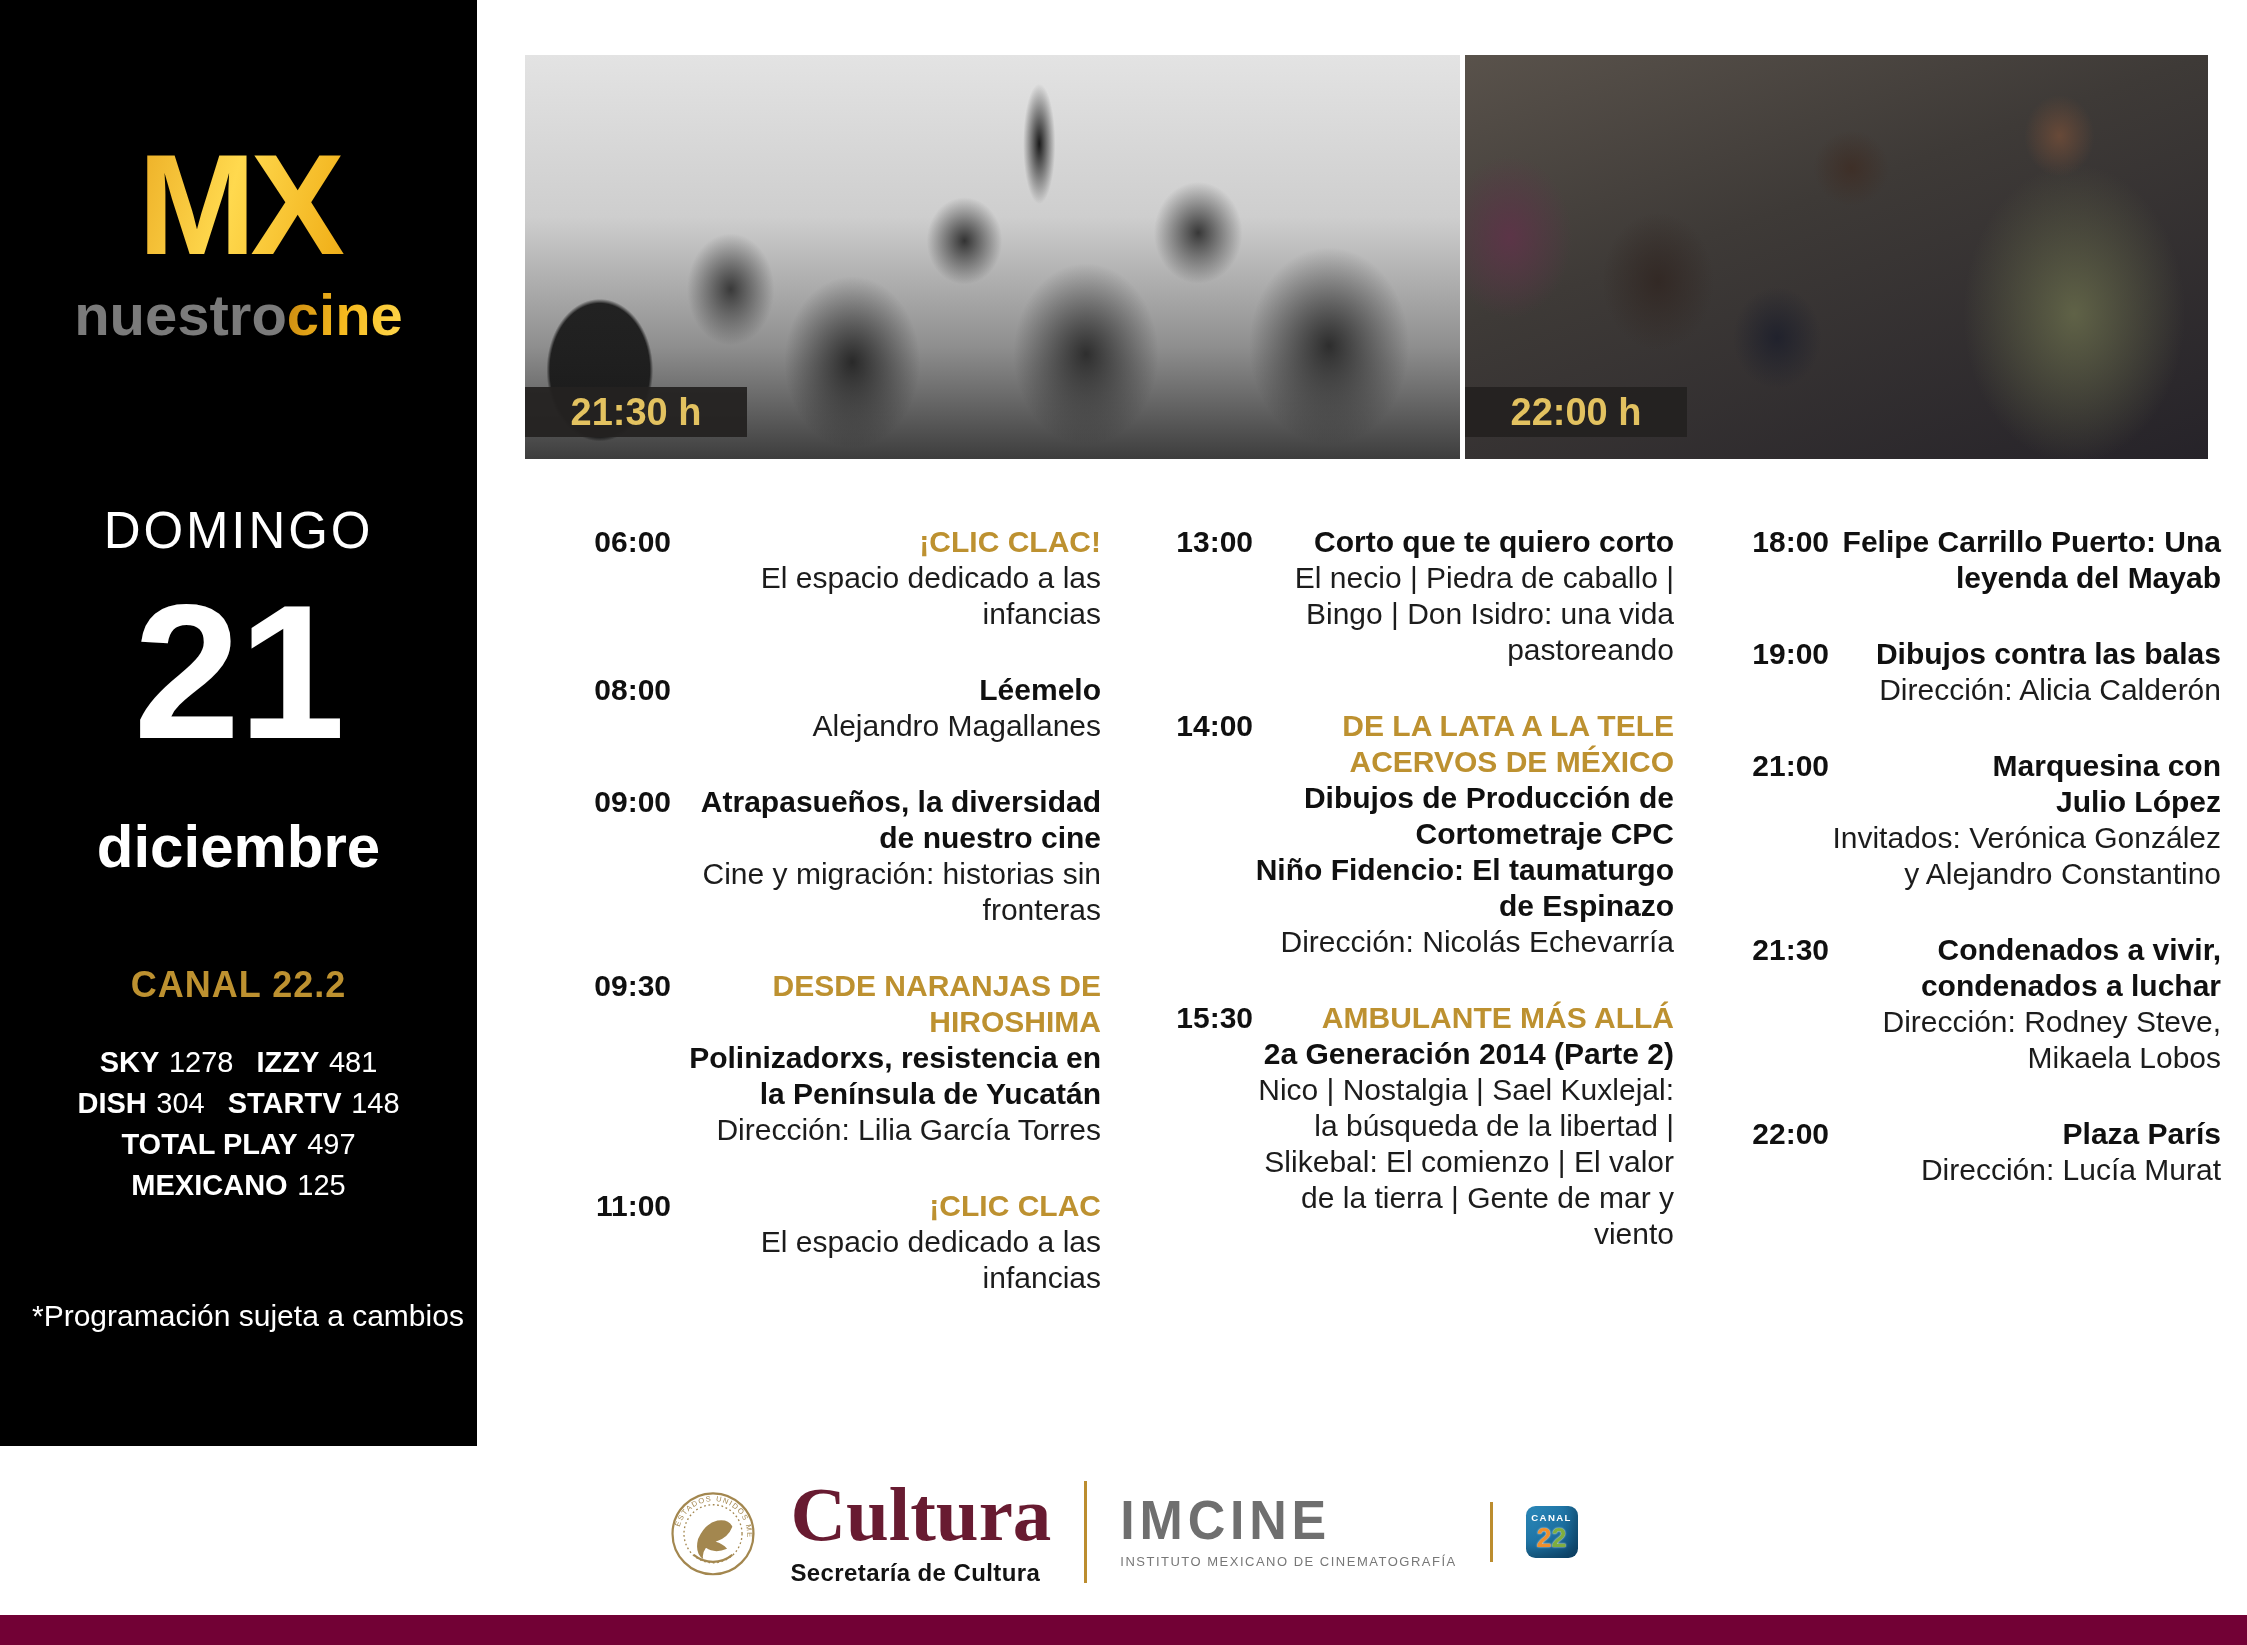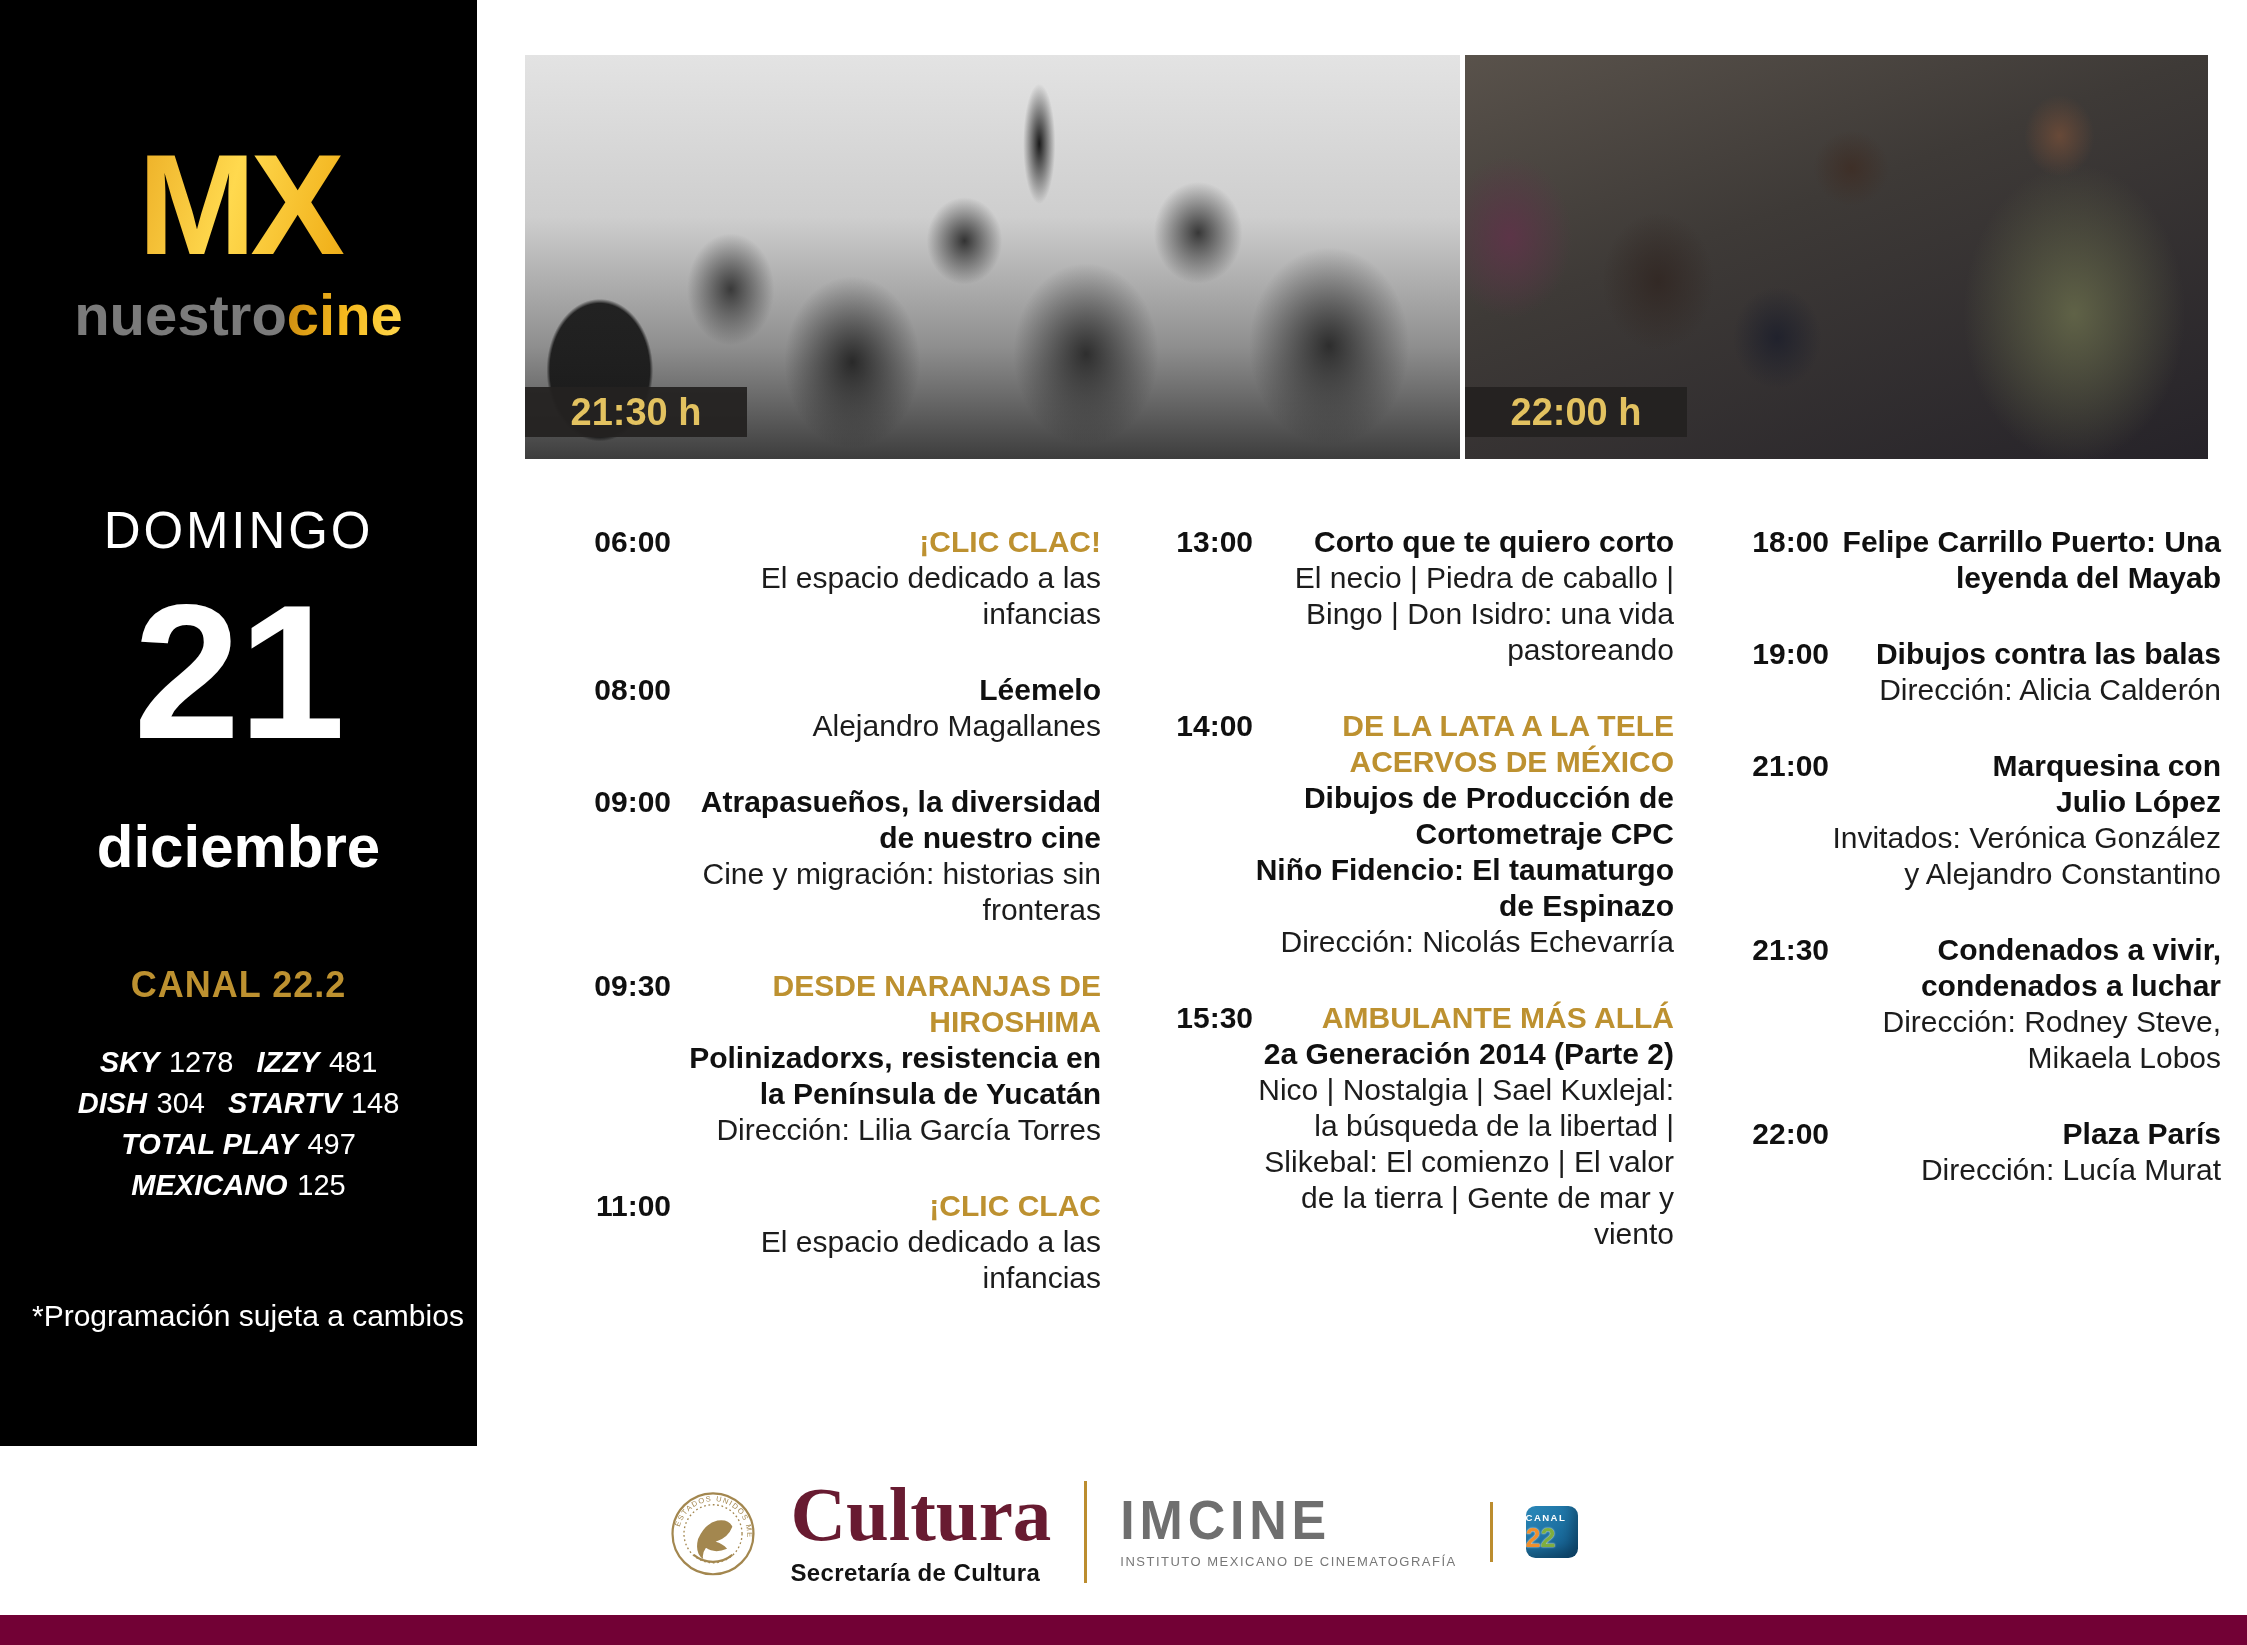--- a/index.html
+++ b/index.html
@@ -23,21 +23,21 @@
     background:linear-gradient(105deg,#c9880f 0%,#f5b91e 50%,#ffd94e 100%);
     -webkit-background-clip:text;background-clip:text;color:transparent;
   }
   .day-name{top:501px;font-size:51px;font-weight:400;letter-spacing:2.9px;}
   .day-number{top:576px;font-size:192px;font-weight:700;line-height:1;letter-spacing:-1.9px;}
   .month{top:812px;font-size:60px;font-weight:700;}
   .canal{top:964px;font-size:36px;font-weight:800;letter-spacing:1px;color:var(--accent-gold,#bd9130);}
   .providers{top:1042px;font-size:29px;line-height:41px;}
   .prov-row{white-space:nowrap;}
   .prov-item{margin:0 11.5px;}
-  .prov-name{font-weight:800;font-style:italic;}
+  .prov-name{font-weight:800;}
   .prov-num{font-weight:400;margin-left:9.6px;}
   .disclaimer{position:absolute;left:32px;top:1299px;color:#fff;font-size:30px;font-weight:400;text-align:left;}
   
   .still{position:absolute;top:55px;height:404px;}
   .still-1{
     left:525px;width:935px;
     background:
       radial-gradient(86px 115px at 8% 78%, rgba(20,20,20,.9), rgba(20,20,20,.9) 58%, transparent 62%),
       radial-gradient(67px 86px at 22% 58%, rgba(45,45,45,.9), transparent 65%),
       radial-gradient(106px 134px at 35% 76%, rgba(25,25,25,.85), transparent 64%),
@@ -84,21 +84,21 @@
   .cultura-sub{margin-top:7.7px;font-size:24px;font-weight:700;color:#131313;letter-spacing:0.4px;}
   .divider{width:2.9px;background:#bc8d2f;}
   .divider.tall{height:102px;}
   .divider.short{height:60px;}
   .imcine-block{text-align:left;}
   .imcine-title{font-size:52px;font-weight:800;letter-spacing:4.8px;color:var(--imcine-gray,#6f6f6f);line-height:1;transform:scaleY(1.08);transform-origin:bottom;}
   .imcine-sub{margin-top:6.7px;font-size:13px;font-weight:400;letter-spacing:1.5px;color:#777;}
   .canal22{
     width:52px;height:52px;border-radius:9.6px;
     background:linear-gradient(135deg,#2b8abc 0%,var(--canal-blue,#1c6fa0) 55%,#0e4f7d 100%);
-    display:flex;flex-direction:column;align-items:flex-start;justify-content:center;
+    display:flex;flex-direction:column;align-items:center;justify-content:center;
     box-shadow:inset -5.8px -7.7px 11.5px rgba(0,0,0,.25);
   }
   .canal22-top{font-size:9.6px;font-weight:800;color:#fff;letter-spacing:1.4px;line-height:1;}
   .canal22-num{font-size:27px;font-weight:800;line-height:1;margin-top:1.9px;}
   .c22-o{color:#ef8f2d;text-shadow:0 0 1.9px #fff;}
   .c22-g{color:#7fae3f;text-shadow:0 0 1.9px #fff;}
   
   .bottom-bar{position:absolute;left:0;top:1615px;width:2247px;height:31px;background:var(--maroon-bar,#720135);}
 </style>
 </head>

